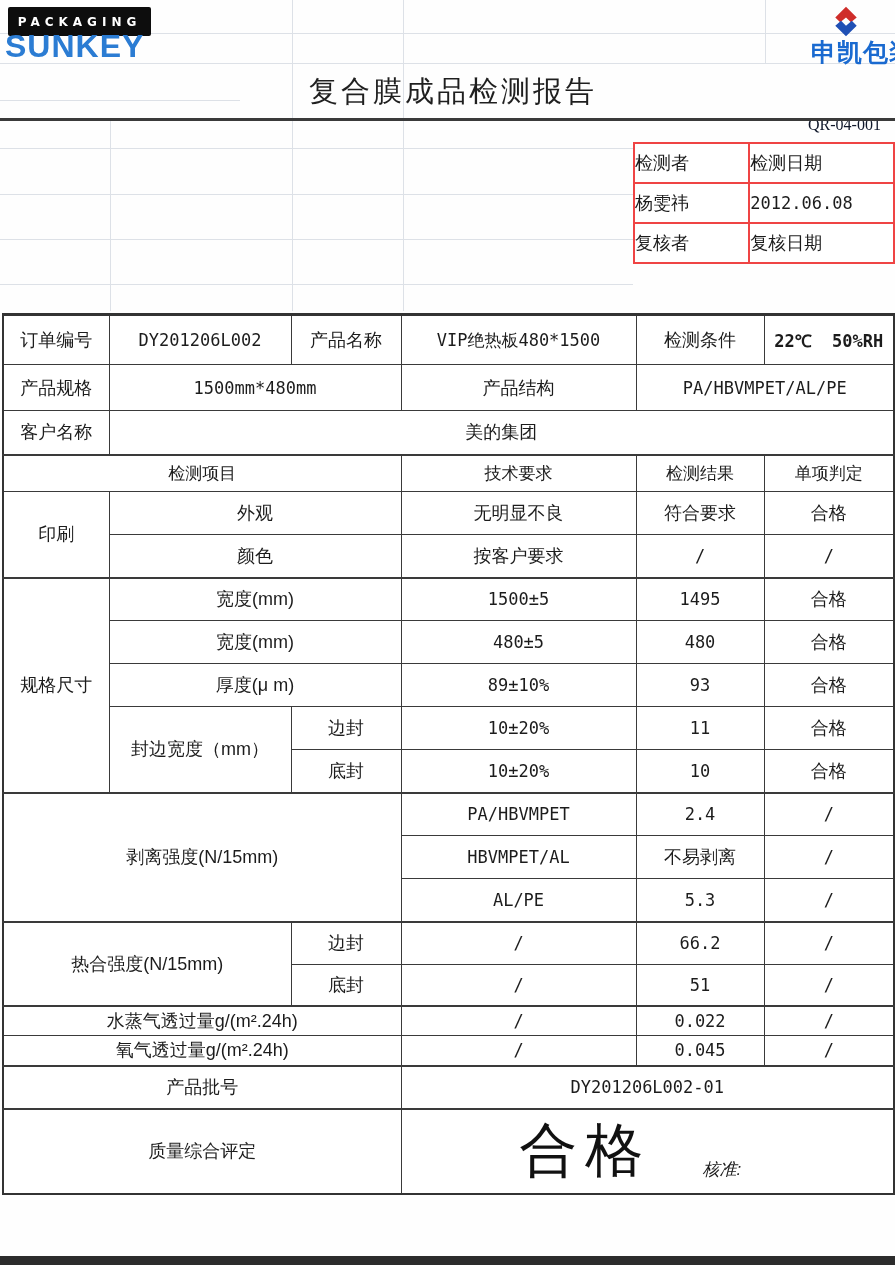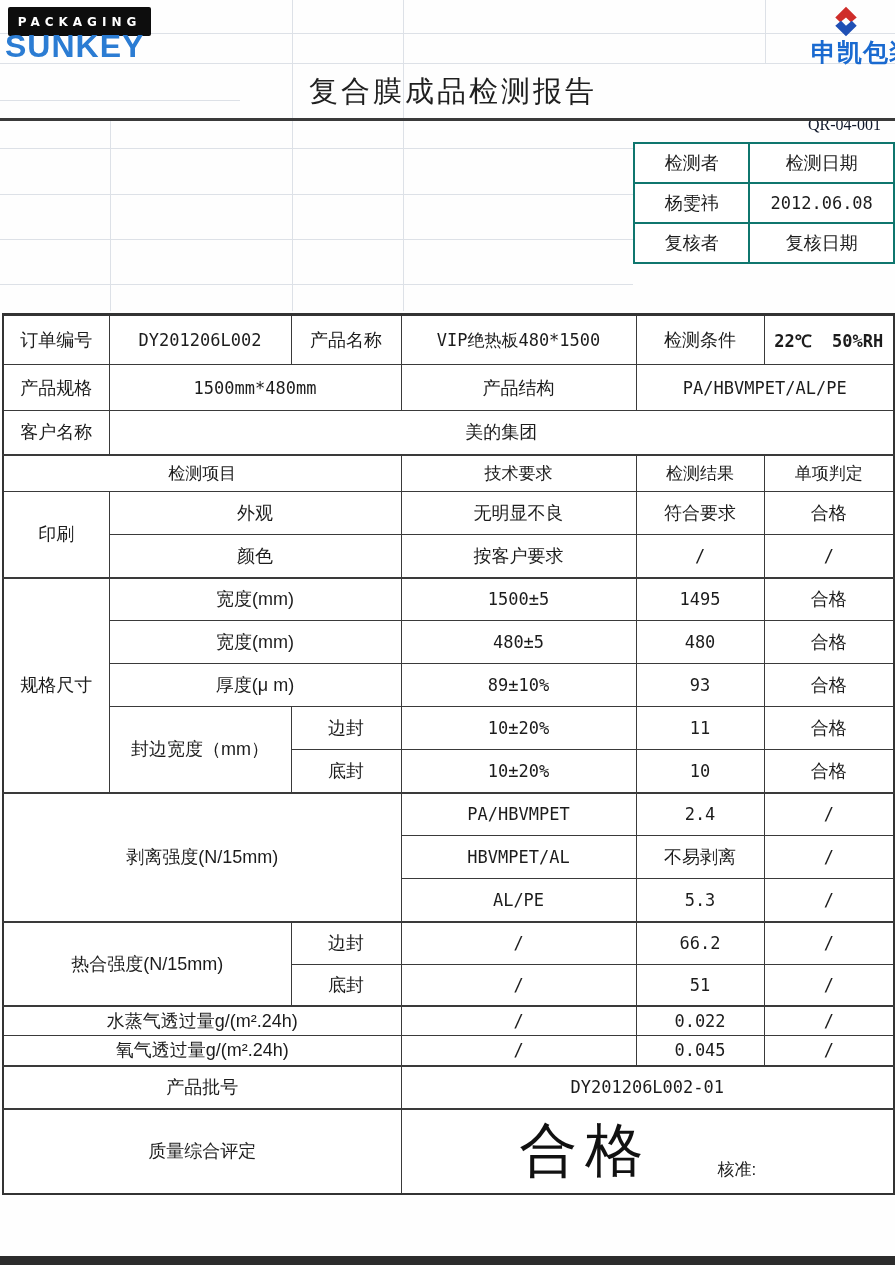--- a/index.html
+++ b/index.html
@@ -40,21 +40,21 @@
     font-family:"Liberation Serif","DejaVu Serif",serif; font-size:16px; color:#0f172a;margin-top:24px;
   }
   .title-rule { position:absolute; left:0; top:118px; width:895px; height:3px; background:#3a3a3a; }
   .bottom-bar { position:absolute; left:0; top:1256px; width:895px; height:9px; background:#2c2c2c; }
 
   
   table { border-collapse:collapse; table-layout:fixed; background:#fff; }
   td { overflow:hidden; }
   .inspect { position:absolute; left:633px; top:142px; }
   .inspect td {
-    border:2px solid #0f766e; height:40px; text-align:center; vertical-align:middle;
+    border:2px solid #ef4444; height:40px; text-align:left; vertical-align:middle;
     font-size:18px;
   }
   .inspect .c1 { width:128px; } .inspect .c2 { width:150px; }
 
   
   .main { position:absolute; left:2px; top:313px; width:891px;border-radius:23px; }
   .main { border:2px solid #333; border-top-width:3px; }
   .main td {
     border:1px solid #3a3a3a; text-align:center; vertical-align:middle;
     font-size:18px; background:#fff;
@@ -66,21 +66,21 @@
   .main .pre { white-space:pre;font-weight:bold; }
   .main .head { font-size:17px; }
   .h50{height:50px}.h46{height:46px}.h44{height:44px}.h37{height:37px}
   .h43{height:43px}.h41{height:41px}.h30{height:30px}.h85{height:85px}
   .overall-cell { position:relative; }
   .overall-value {
     display:inline-block; transform:translateX(-62px);
     font-size:58px; letter-spacing:8px; color:#111;
   }
   .approve {
-    position:absolute; left:316px; top:48px; font-size:17px; color:#1c1c1c;
+    position:absolute; left:301px; top:48px; font-size:17px; color:#1c1c1c;font-style:italic;
   }
 </style>
 </head>
 <body>
 
 <div class="sheet">
 
   <div>
     <div class="gl h" style="left:0;top:33px;width:895px"></div>
     <div class="gl h" style="left:0;top:63px;width:895px"></div>

